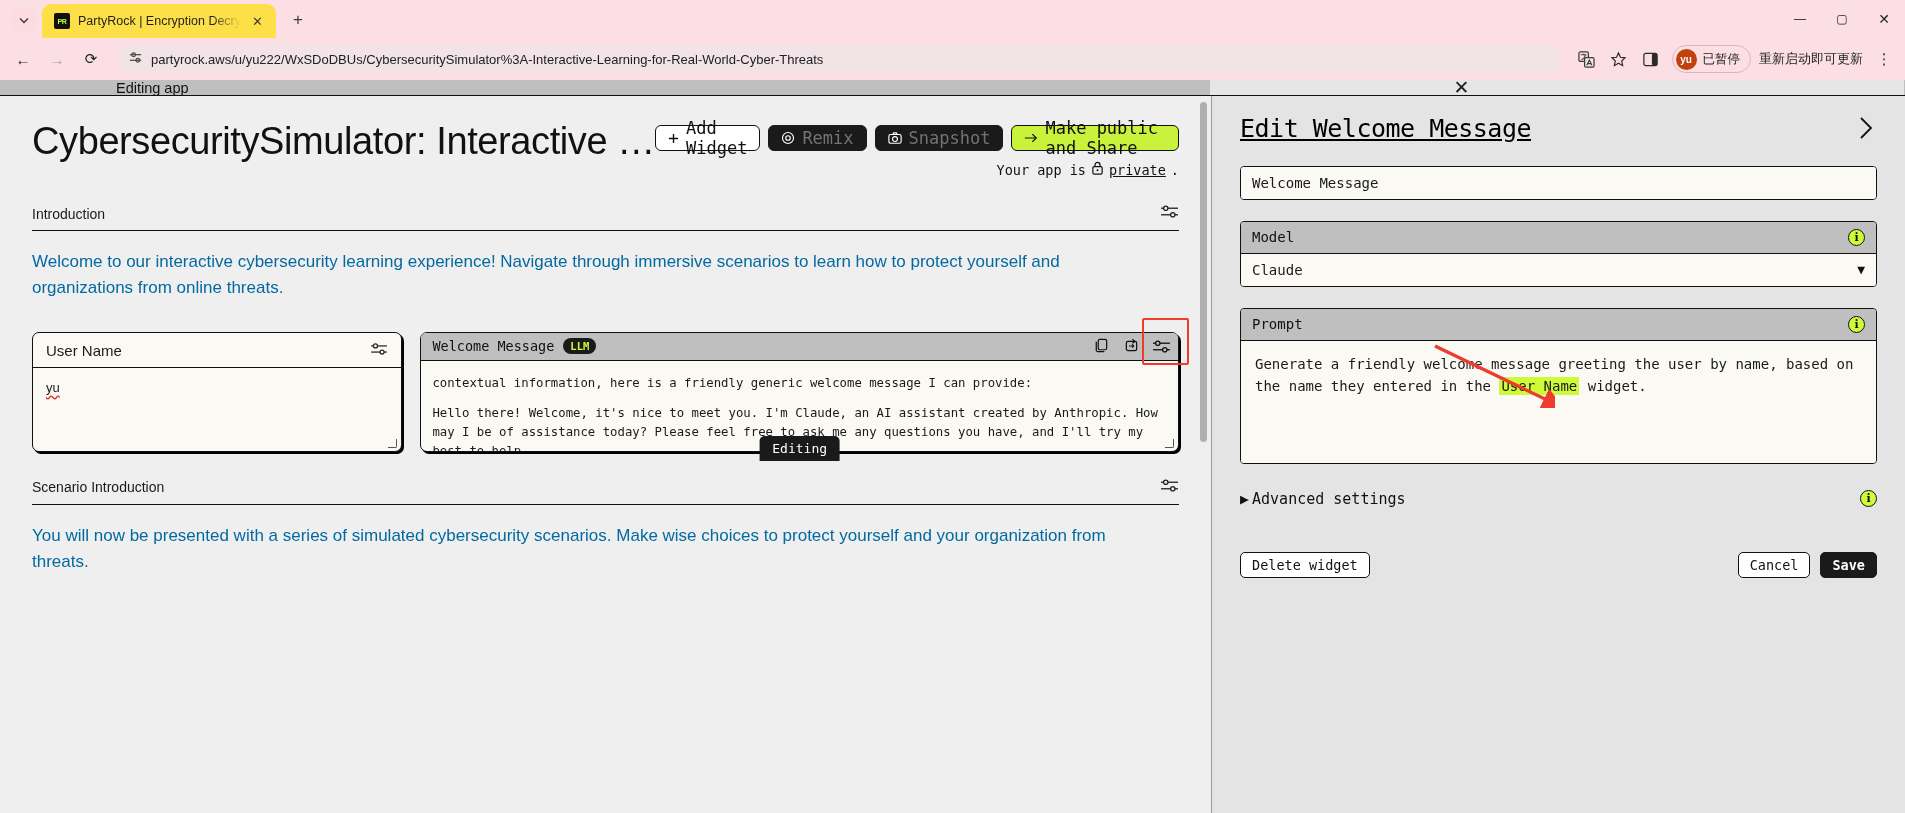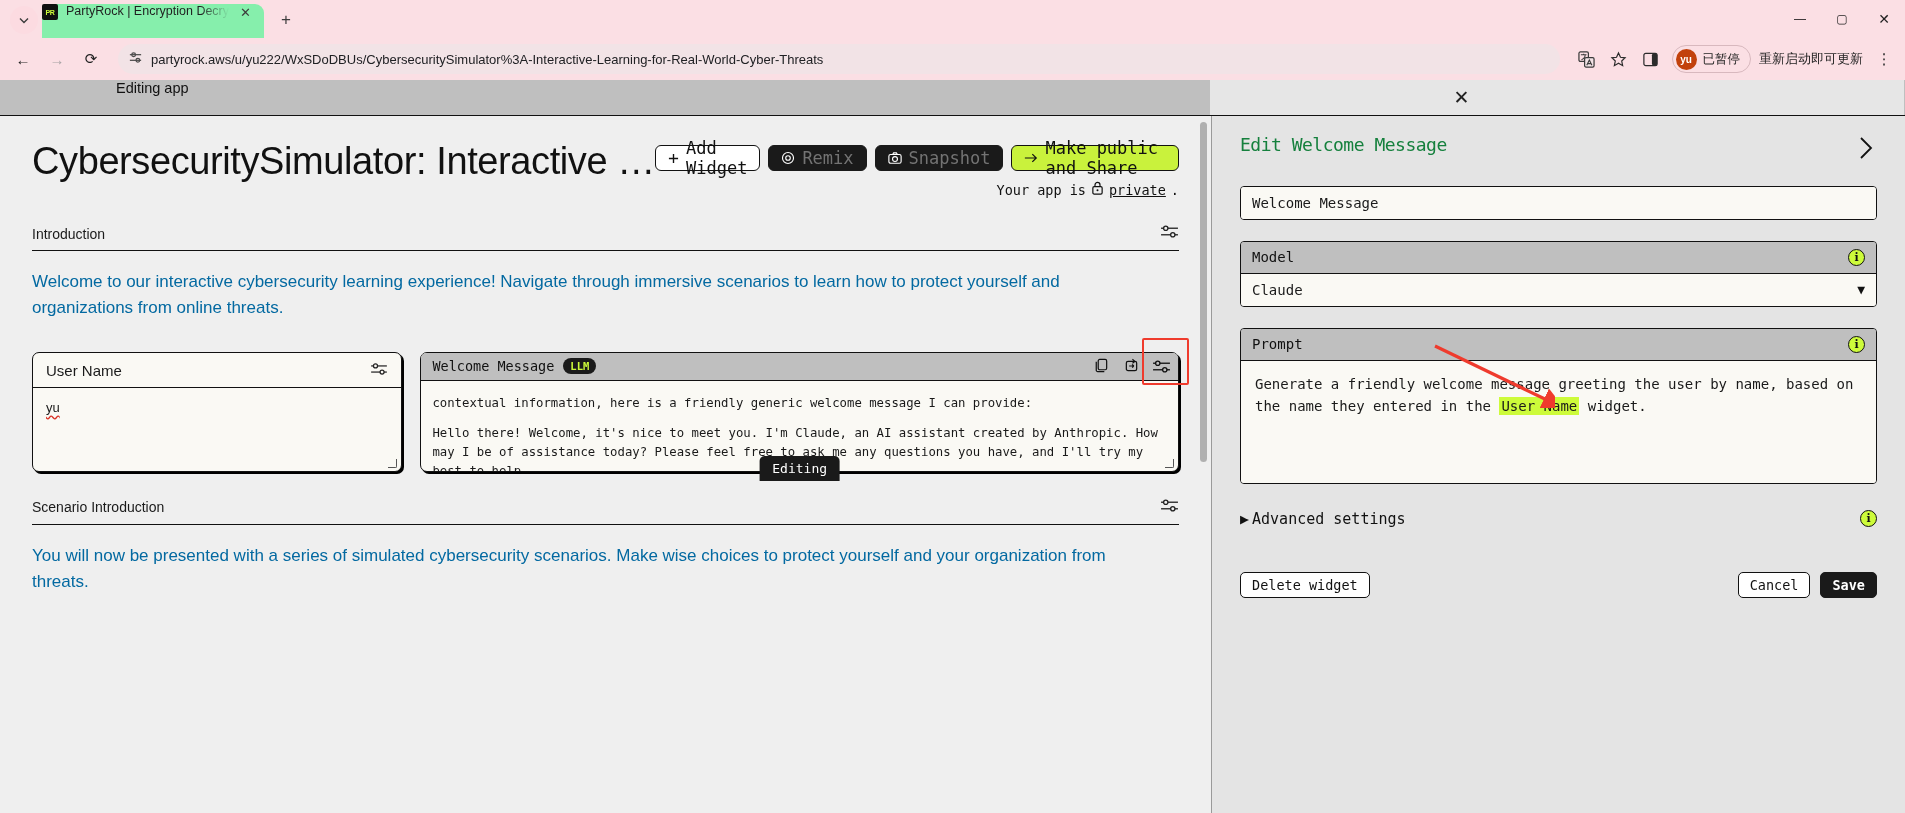--- a/index.html
+++ b/index.html
@@ -15,23 +15,23 @@
   #tabstrip {
     height: 38px; display: flex; align-items: flex-end;
     padding-left: 6px; position: relative;
   }
   #tab-list-chevron {
     width: 28px; height: 28px; margin: 0 4px 4px 4px;
     display: flex; align-items: center; justify-content: center;
     border-radius: 50%; background: #fcdbe1; color: #3c3c3c; font-size: 11px;
   }
   .tab {
-    height: 34px; display: flex; gap: 8px;
-    background: #86efac; border-radius: 9px 9px 0 0;
-    padding: 0 10px 0 0; min-width: 200px; max-width: 235px;
+    height: 34px; display: flex; align-items: center; gap: 8px;
+    background: #fde047; border-radius: 9px 9px 0 0;
+    padding: 0 10px 0 12px; min-width: 200px; max-width: 235px;
     position: relative;
   }
   .tab-favicon {
     width: 16px; height: 16px; background: #111; color: #cdfb3a;
     font-size: 7px; font-weight: bold; border-radius: 2px;
     display: flex; align-items: center; justify-content: center;
     letter-spacing: -0.3px; flex: 0 0 auto;
     font-family: "Liberation Sans", sans-serif;
   }
   .tab-title {
@@ -101,22 +101,22 @@
   #profile-label { font-size: 12.5px; color: #1f1f1f; }
   #update-text { font-size: 13px; color: #1f1f1f; padding: 0 6px; }
   #menu-dots {
     width: 26px; height: 30px;
     display: flex; align-items: center; justify-content: center;
     font-size: 15px; color: #2b2b2b;
   }
 
   
   #editing-bar {
-    height: 36px; background: #bfbfbf; border-bottom: 1.5px solid #111;
-    display: flex; align-items: flex-start; position: relative;
+    height: 16px; background: #bfbfbf; border-bottom: 1.5px solid #111;
+    display: flex; align-items: center; position: relative;
   }
   #editing-bar-label {
     margin-left: 116px; font-size: 14.5px; color: #111;
   }
   #editing-bar-close {
     position: absolute; right: 1.5px; top: 0;
     width: 694px; height: 100%;
     background: #e6e6e6;
     display: flex; align-items: center; justify-content: flex-start;
     padding-left: 244px;
@@ -236,22 +236,23 @@
   }
   #red-arrow { position: absolute; left: 1425px; top: 338px; pointer-events: none; z-index: 40; }
 
   
   #side-panel {
     width: 694px; background: #e4e4e4; border-left: 1.5px solid #9a9a9a;
     padding: 18px 28px 0 28px; position: relative;
   }
   #panel-head { display: flex; align-items: flex-start; }
   #panel-title {
-    font-size: 18px; color: #15803d; font-family: "DejaVu Sans Mono", monospace;
+    font-size: 25px; color: #000000; font-family: "DejaVu Sans Mono", monospace;
     letter-spacing: -0.5px;
+    text-decoration: underline;
   }
   #panel-collapse {
     margin-left: auto; font-size: 27px; color: #111; font-weight: 300;
     line-height: .8;
   }
   .field { margin-top: 21px; border: 1.5px solid #111; border-radius: 4px; overflow: hidden; }
   .field-label {
     background: #bfbfbf; padding: 7px 11px;
     display: flex; align-items: center; justify-content: space-between;
     border-bottom: 1.5px solid #111;

